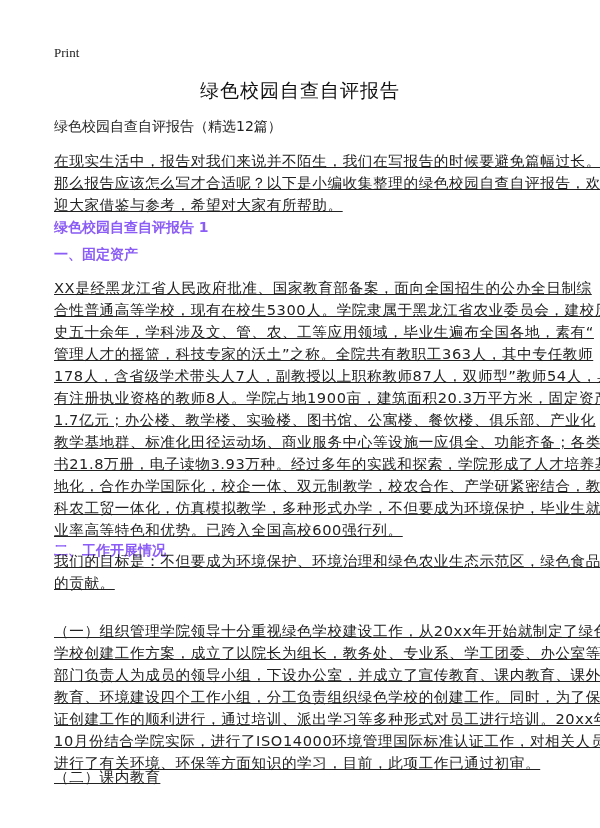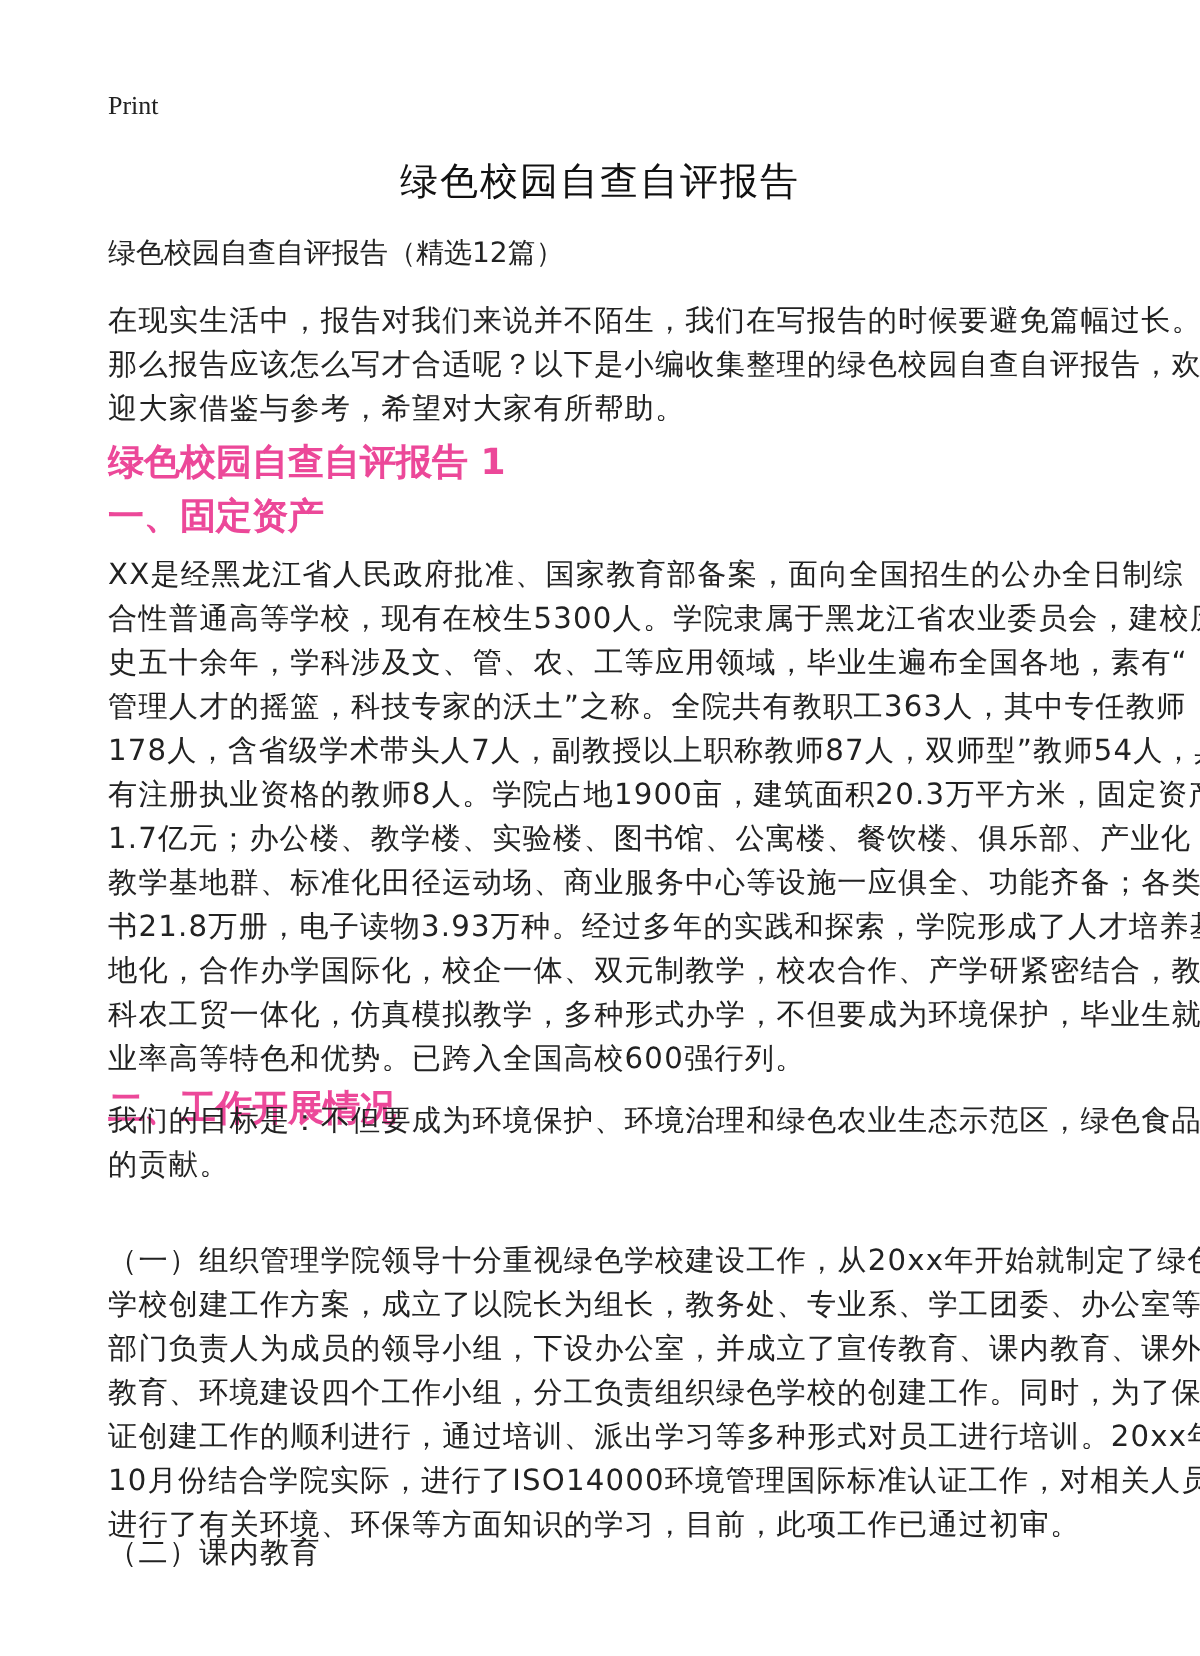--- a/index.html
+++ b/index.html
@@ -55,27 +55,28 @@
       font-size: 14.6px;
       line-height: 22px;
       color: #222;
       margin: 0;
       text-align: justify;
     }
     .line {
       display: block;
       white-space: nowrap;
       letter-spacing: 0.6px;
+      text-decoration: underline;
     }
     .heading-bold {
       position: absolute;
       left: 0;
-      font-size: 18px;
+      font-size: 14px;
       font-weight: bold;
-      color: #ec4899;
+      color: #8b5cf6;
       margin: 0;
     }
   </style>
 </head>
 <body>
 
 <div class="page">
 
   <div class="print-label">Print</div>
 

